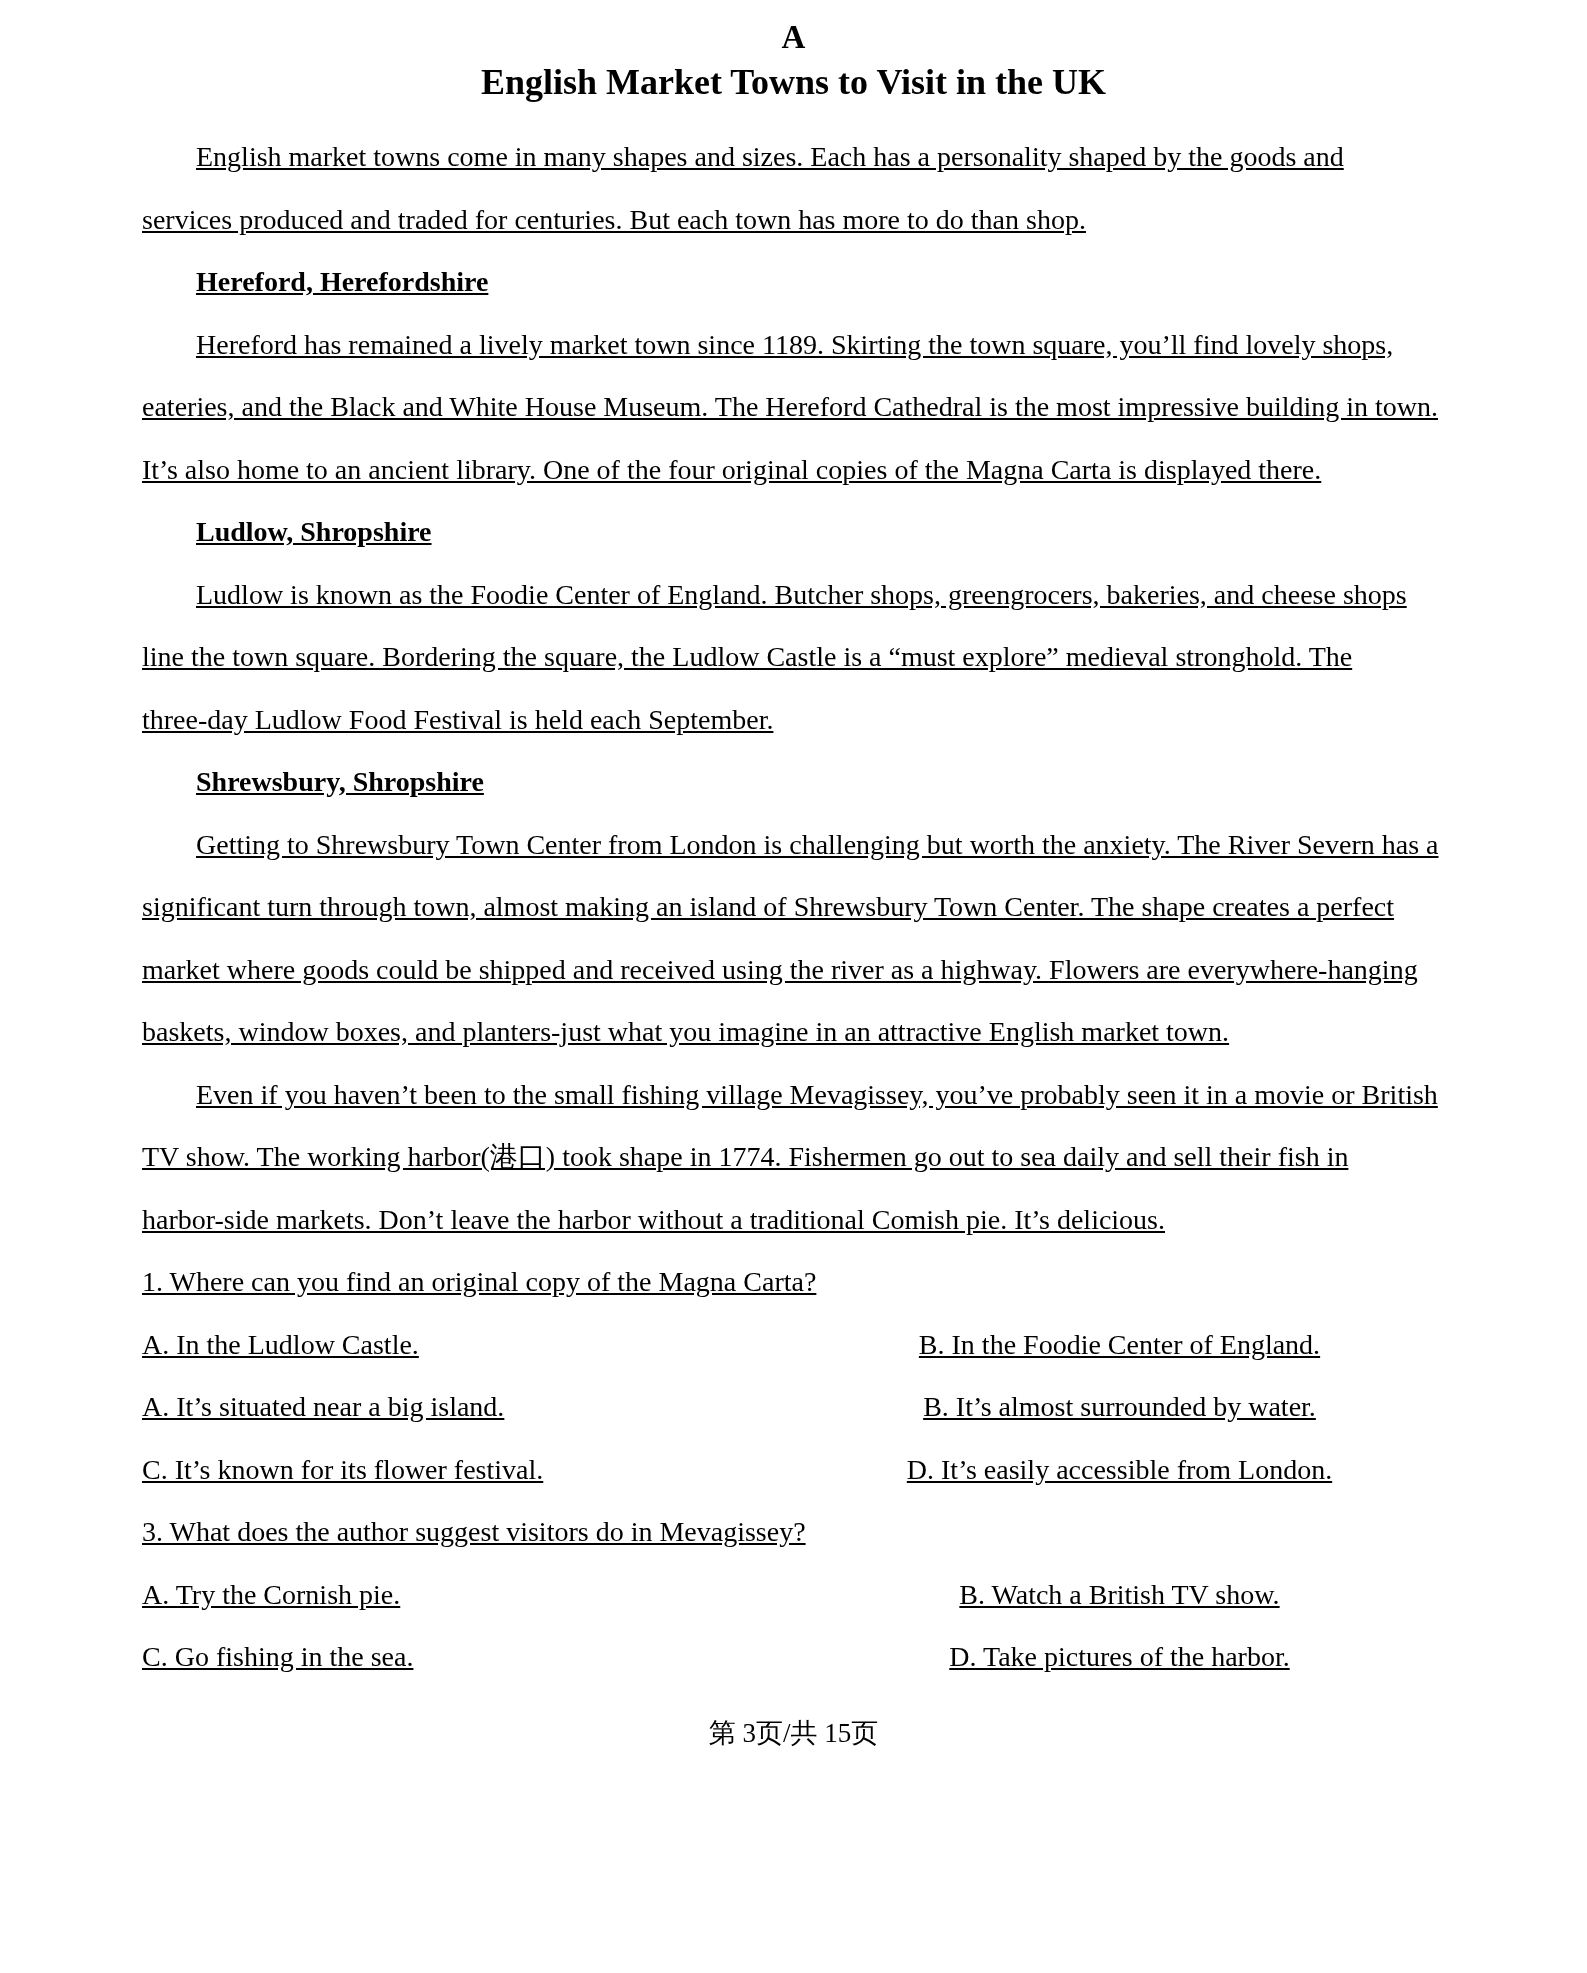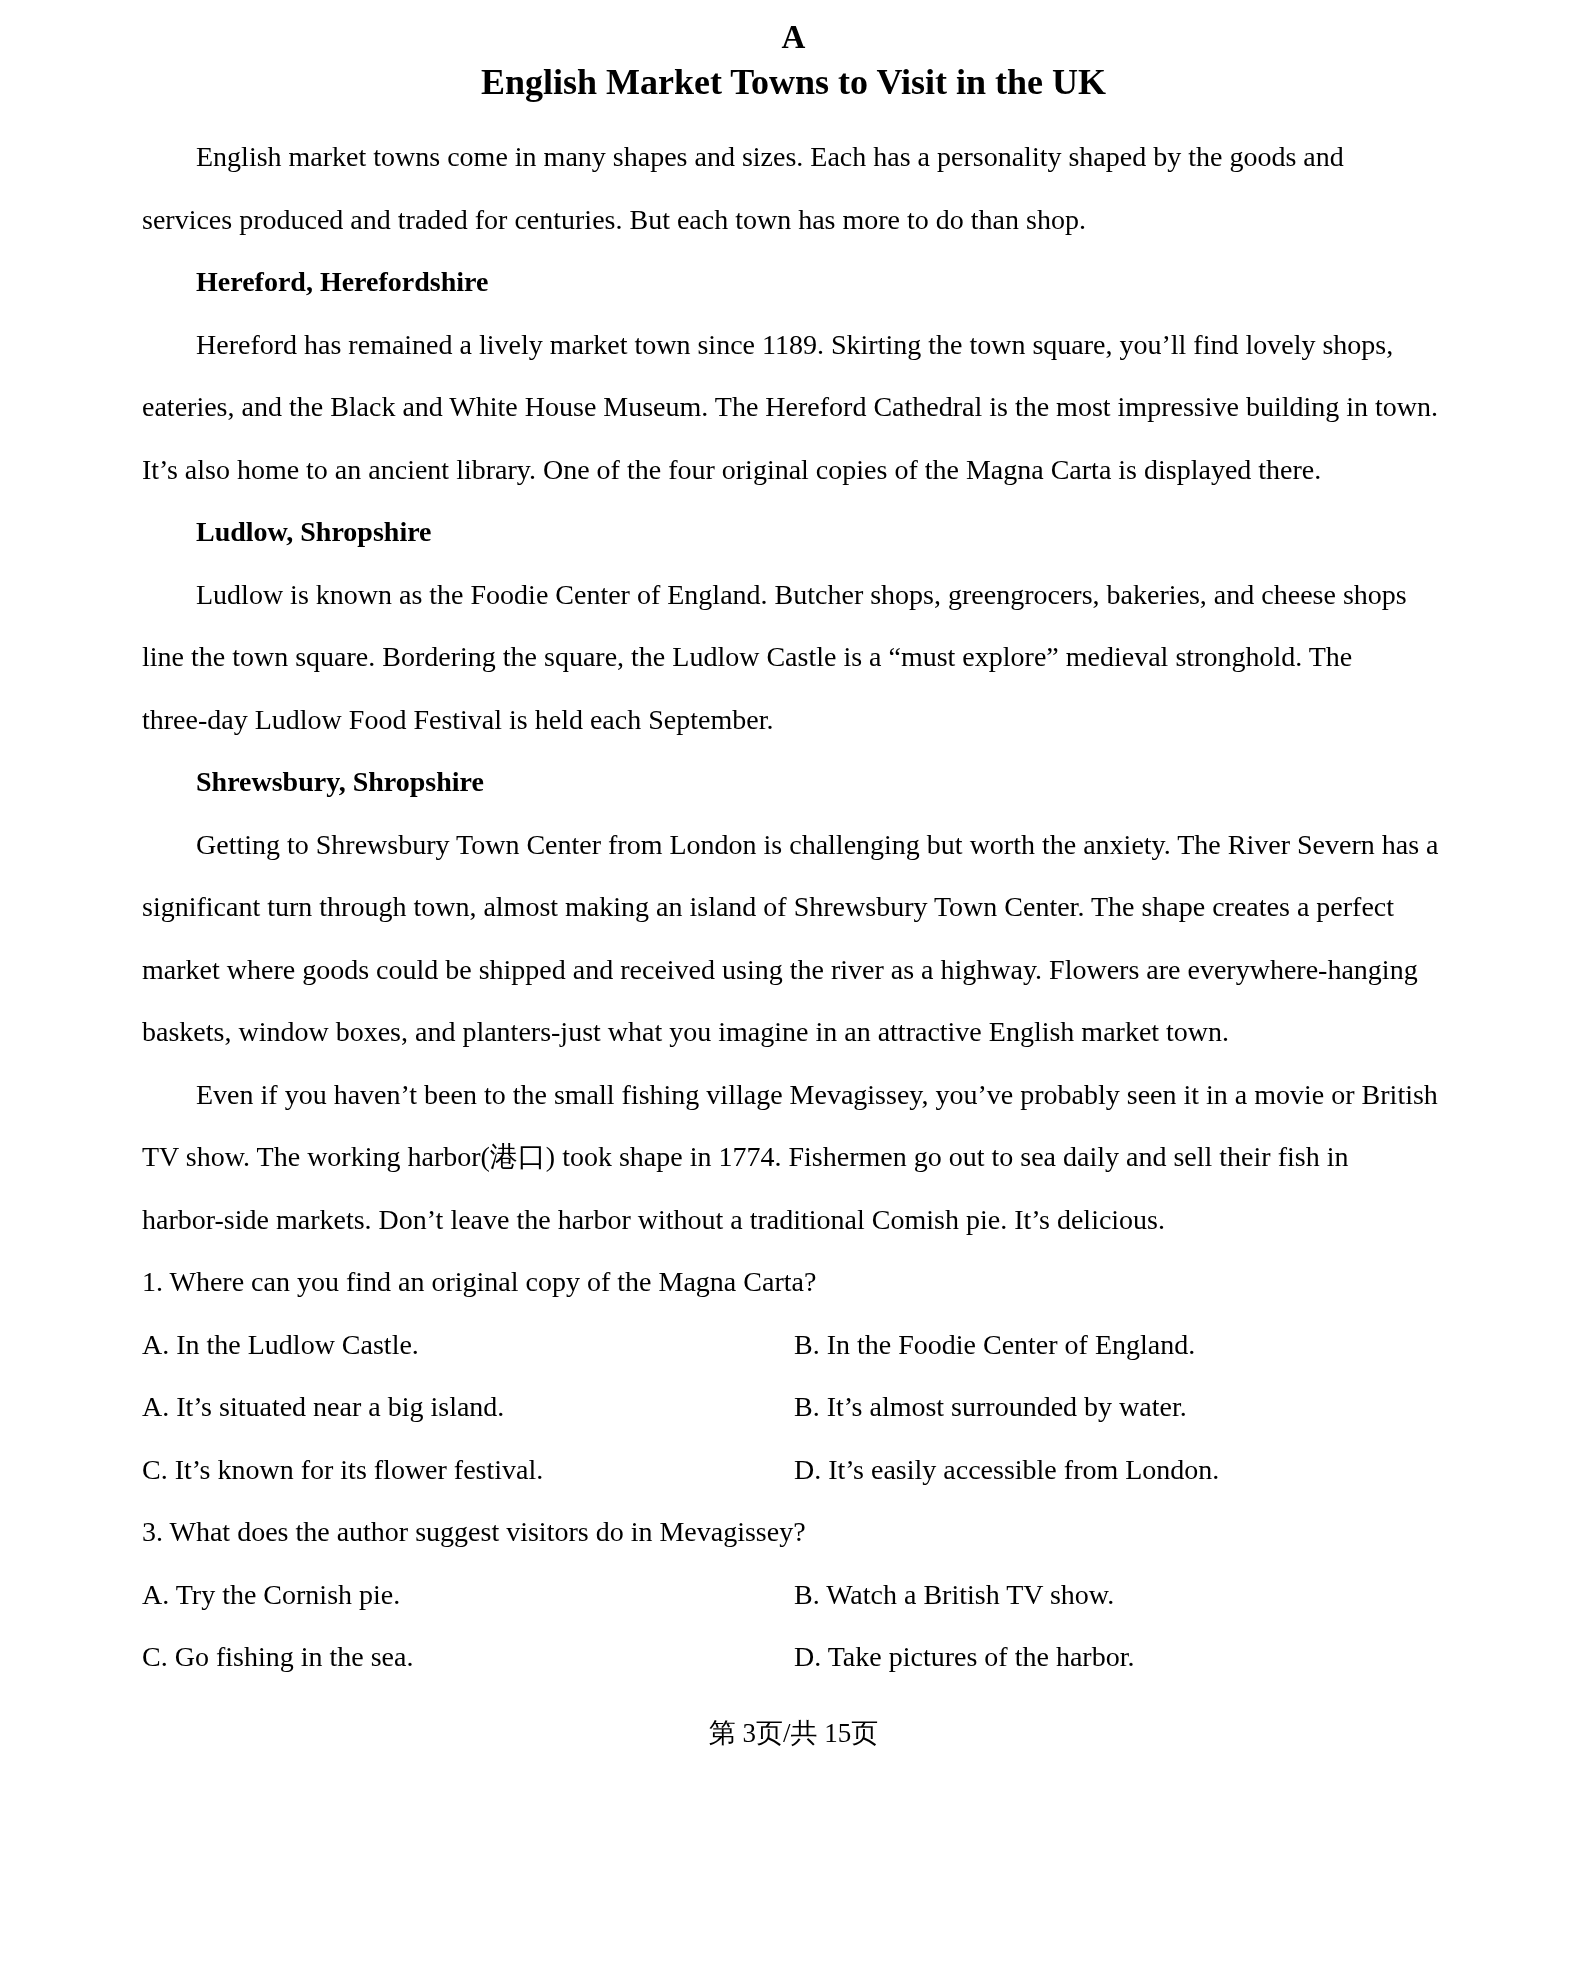--- a/index.html
+++ b/index.html
@@ -4,27 +4,27 @@
 <style>
   html,body { margin:0; padding:0; background:#ffffff; }
   .page {
     width:1587px; height:1973px; box-sizing:border-box;
     margin:0 auto; background:#ffffff; color:#000000;
     padding:14px 142px 0 142px; position:relative;
     font-family:"Liberation Serif","DejaVu Serif",serif;
   }
   .section-label { text-align:center; font-size:33px; font-weight:bold; line-height:46px; }
   .doc-title { text-align:center; font-size:36px; font-weight:bold; line-height:44px; }
-  .content { margin-top:22px; }
+  .content { margin-top:22px;text-decoration:underline; }
   .line { font-size:28px; line-height:62.5px; white-space:nowrap; }
   .heading { font-weight:bold; }
   .indent { text-indent:54px; }
   .opts { display:flex; }
   .opt-a { width:652px; flex:0 0 auto; }
-  .opt-b { flex:1 1 auto; }
+  .opt-b { flex:1 1 auto;text-align:center; }
   .footer { text-align:center; font-size:27px; line-height:40px; margin-top:24px; }
 </style>
 </head>
 <body>
 
 <div class="page">
 
   <div class="section-label">A</div>
   <div class="doc-title">English Market Towns to Visit in the UK</div>
 

